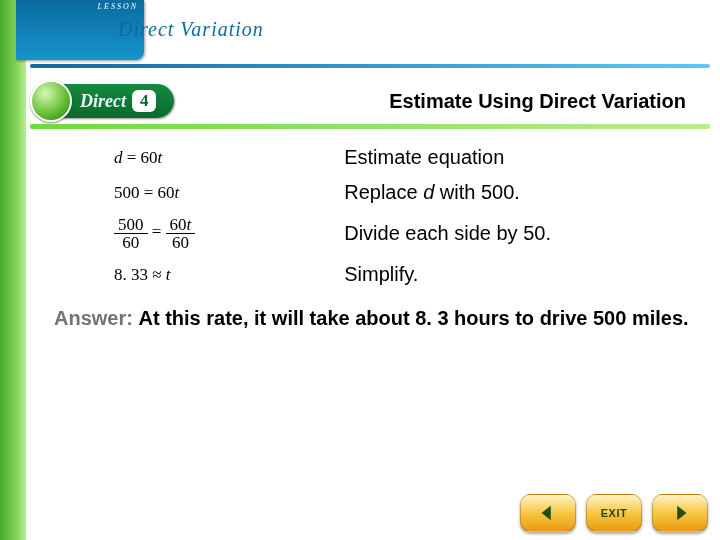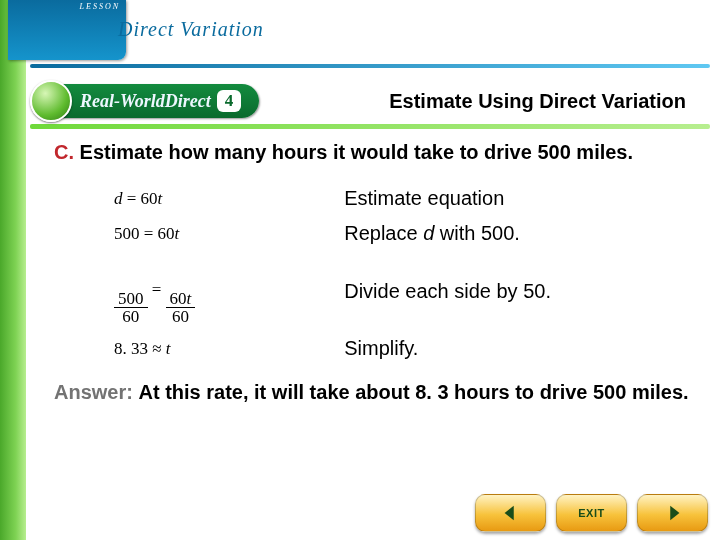--- a/index.html
+++ b/index.html
@@ -10,22 +10,22 @@
     position: relative;
     overflow: hidden;
   }
   
   .left-stripe {
     position: absolute; left: 0; top: 0; bottom: 0; width: 26px;
     background: linear-gradient(to right,#4aa82a,#7ed253 60%,#b7ee8f);
   }
   
   .lesson-tab {
-    position: absolute; left: 8px; top: 0;
-    width: 118px; height: 60px;
+    position: absolute; left: 16px; top: 0;
+    width: 128px; height: 60px;
     background: linear-gradient(#0a6b9e,#1594cc);
     border-bottom-right-radius: 8px;
     box-shadow: 1px 1px 3px rgba(0,0,0,.4);
     color: #fff;
     padding: 12px 6px;
   }
   .lesson-label { position:absolute; right:6px; top:2px; font-size:8px; font-family:"Times New Roman",serif; font-style:italic; letter-spacing:2px; }
   .lesson-num { font-size:32px; font-weight:bold; font-family:"Arial Black",sans-serif; letter-spacing:1px; padding-top:10px; padding-left:4px; }
   .lesson-title {
     position:absolute; left:118px; top:18px;
@@ -91,35 +91,35 @@
   .prompt {
     font-weight:bold; font-size:20px; line-height:1.25;
     margin-bottom:16px;
   }
   .prompt .letter { color:#c1272d; }
   table.steps { width:100%; border-collapse:collapse; }
   table.steps td { vertical-align:middle; font-size:17px; padding:6px 4px; }
   table.steps td.eq { white-space:nowrap; font-family:"Times New Roman",serif; font-style:normal; width:45%; text-align:left; padding-left:60px;}
   table.steps td.desc { font-size:20px; }
   .var { font-style:italic; }
-  .frac { display:inline-block; text-align:center; vertical-align:middle; line-height:1;margin-top:33px; }
+  .frac { display:inline-block; text-align:center; vertical-align:middle; line-height:1; }
   .frac .num { display:block; border-bottom:1.5px solid #000; padding:0 4px;}
   .frac .den { display:block; padding:0 4px;}
   .answer {
     font-size:20px; margin-top:14px; line-height:1.25;
   }
   .answer .lbl { color:#737373; font-weight:bold; }
   .answer .txt { font-weight:bold; }
   
   .nav {
     position:absolute; right:12px; bottom:8px;
     display:flex; gap:10px; align-items:center;
   }
   .nav button {
-    width:71px; height:38px; border-radius:10px;
+    width:56px; height:38px; border-radius:10px;
     border:1px solid rgba(0,0,0,.2);
     background:linear-gradient(#fff3c3,#f7c23b 55%,#e89a12);
     box-shadow:0 2px 3px rgba(0,0,0,.35);
     font-weight:bold; color:#1a4d1a; font-size:10px;
     cursor:pointer;
     display:flex; align-items:center; justify-content:center;
   }
   .nav .arrow svg { width:22px; height:22px; fill:#1a4d1a; }
   .nav .exit, .nav .menu { font-size:11px; letter-spacing:0.5px; }
 </style>
@@ -131,34 +131,29 @@
 <div class="lesson-tab">
   <div class="lesson-label">LESSON</div>
 </div>
 <div class="lesson-title">Direct Variation</div>
 <div class="top-sep"></div>
 
 <div class="badge-row">
   <div class="rw-badge">
     <div class="rw-circle"></div>
     <div class="rw-banner">
-      <span>Real-World</span>
       <span> Direct</span>
       <span class="ex-num">4</span>
     </div>
   </div>
   <div class="slide-title">Estimate Using Direct Variation</div>
 </div>
 <div class="top-sep2"></div>
 
 <div class="content">
-  <div class="prompt">
-    <span class="letter">C.</span>
-    <span>Estimate how many hours it would take to drive 500 miles.</span>
-  </div>
 
   <table class="steps">
     <tbody>
         <tr>
       <td class="eq"><span class="var">d</span> = 60<span class="var">t</span></td>
       <td class="desc">Estimate equation</td>
     </tr>
     <tr>
       <td class="eq">500 = 60<span class="var">t</span></td>
       <td class="desc">Replace <span class="var">d</span> with 500.</td>

